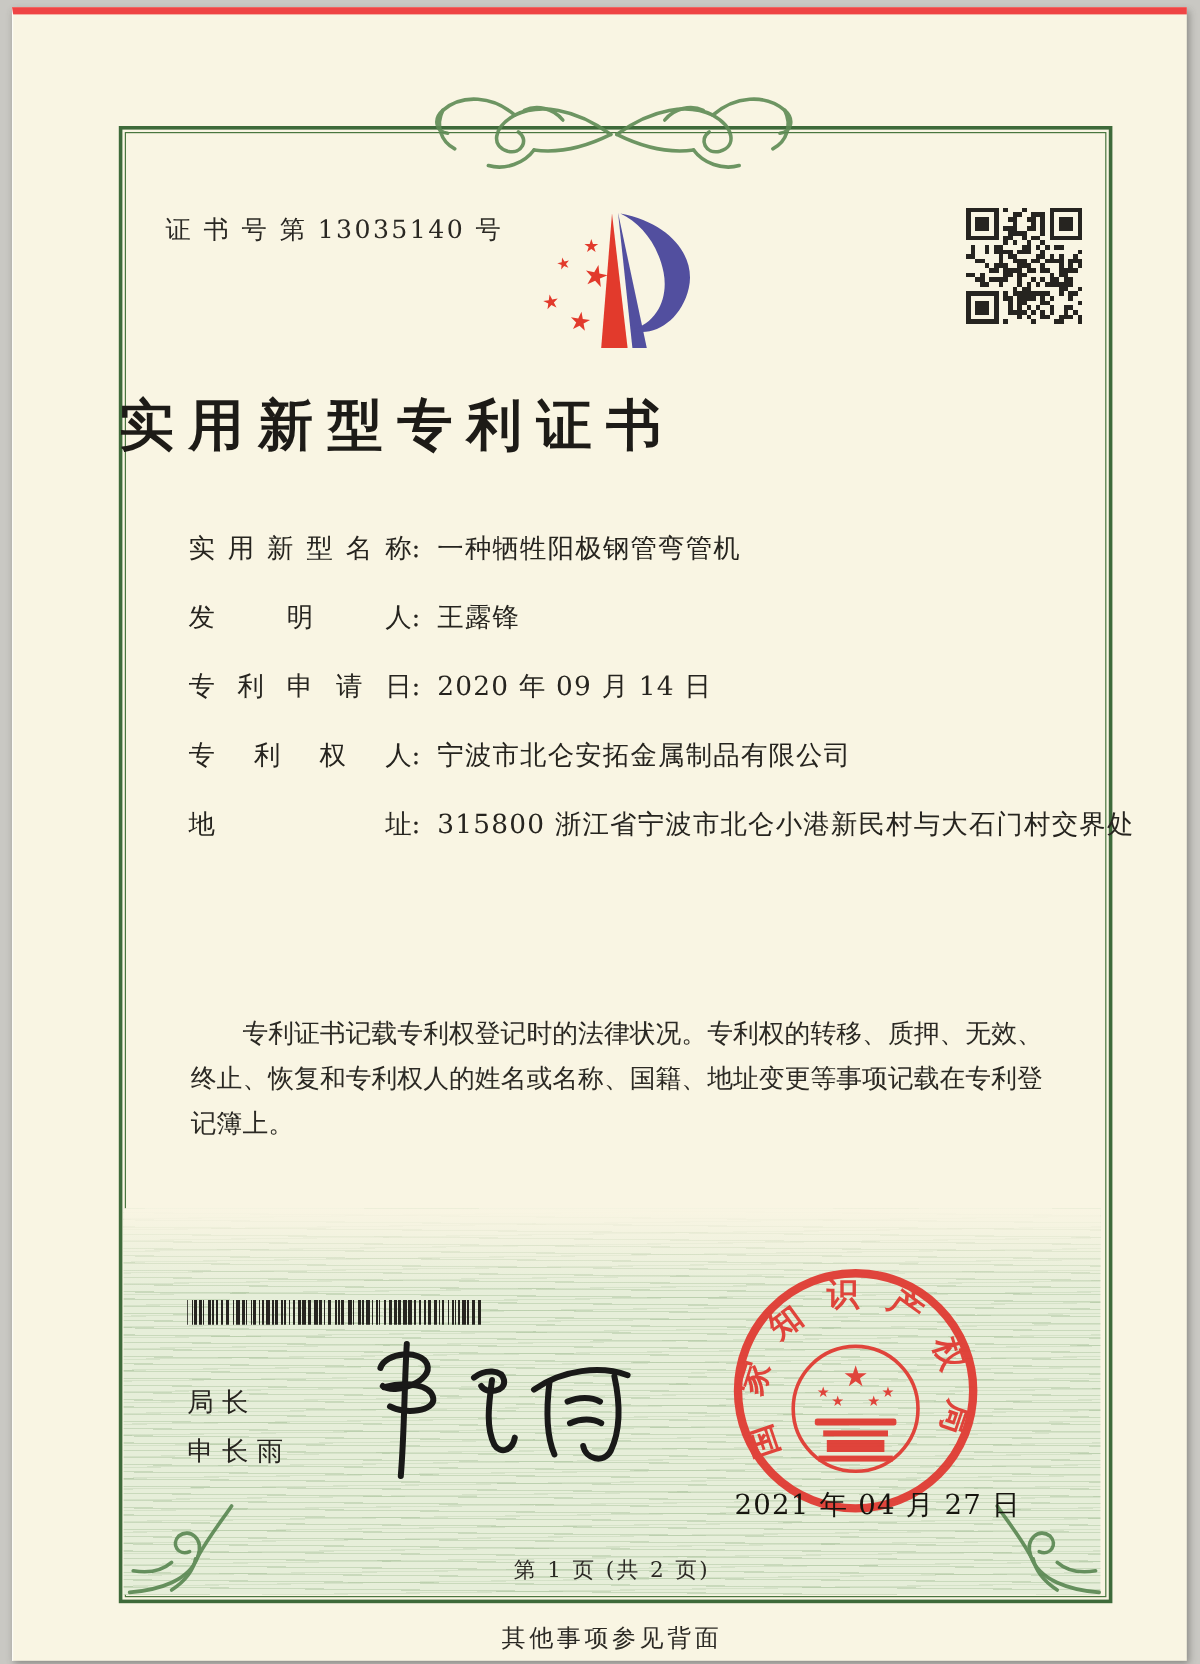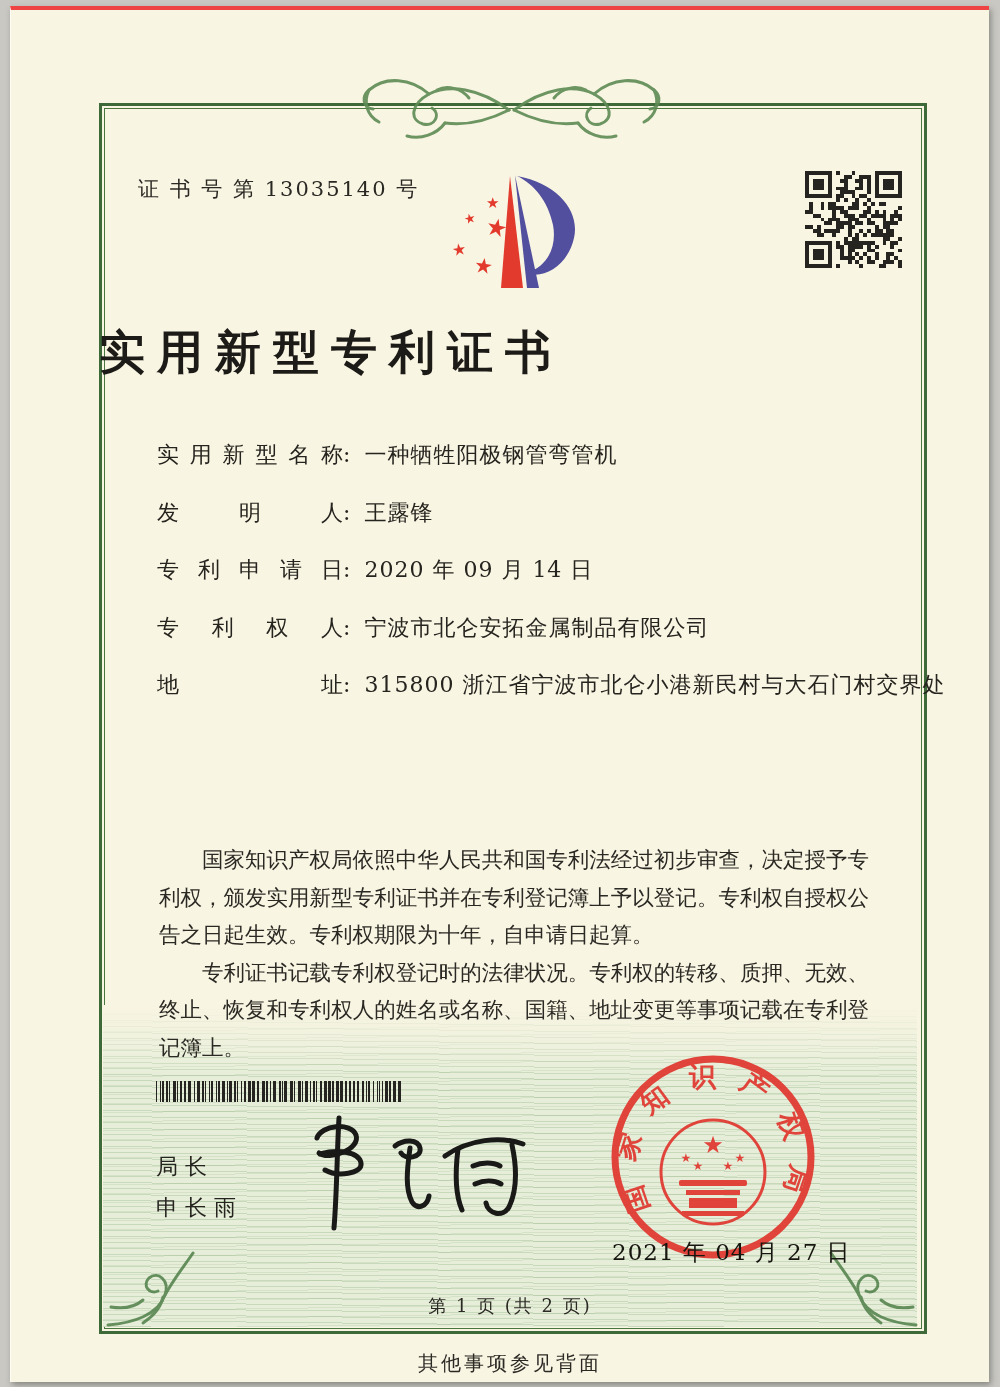--- a/index.html
+++ b/index.html
@@ -5,21 +5,21 @@
   html,body{margin:0;padding:0;}
   body{
     width:1000px;height:1387px;position:relative;overflow:hidden;
     background:#c9c8c3;
     font-family:"DejaVu Serif","Liberation Serif",serif;
     color:#26241f;
   }
   .paper{
     position:absolute;left:10px;top:6px;width:978px;height:1372px;
     background:#f9f5e3;
-    border-left:1px solid #fdfcf6;border-top:4px solid #ef4444;
+    border-left:1px solid #fdfcf6;border-top:6px solid #ef4444;
     box-shadow:2px 3px 6px rgba(60,60,55,.45);
   }
   
   .frame{
     position:absolute;left:88px;top:93px;width:822px;height:1225px;
     border:3px solid #3e6a3a;
   }
   .frame-inner{
     position:absolute;left:2px;top:2px;right:2px;bottom:2px;
     border:1px solid #49763f;
@@ -392,21 +392,20 @@
     </div>
     <div class="field-row">
       <span class="field-label">专 利 权 人</span><span class="field-colon">:</span><span class="field-value">宁波市北仑安拓金属制品有限公司</span>
     </div>
     <div class="field-row">
       <span class="field-label">地 址</span><span class="field-colon">:</span><span class="field-value">315800 浙江省宁波市北仑小港新民村与大石门村交界处</span>
     </div>
   </div>
 
   <div class="body-text">
-    <p>国家知识产权局依照中华人民共和国专利法经过初步审查，决定授予专利权，颁发实用新型专利证书并在专利登记簿上予以登记。专利权自授权公告之日起生效。专利权期限为十年，自申请日起算。</p>
     <p>专利证书记载专利权登记时的法律状况。专利权的转移、质押、无效、终止、恢复和专利权人的姓名或名称、国籍、地址变更等事项记载在专利登记簿上。</p>
   </div>
 
   <div class="barcode">
     <svg id="barcode-svg" width="249" height="21" viewBox="0 0 249 21" shape-rendering="crispEdges">
         <rect x="0" y="0" width="1" height="21" fill="#262420"></rect>
         <rect x="4" y="0" width="1" height="21" fill="#262420"></rect>
         <rect x="6" y="0" width="2" height="21" fill="#262420"></rect>
         <rect x="10" y="0" width="2" height="21" fill="#262420"></rect>
         <rect x="13" y="0" width="1" height="21" fill="#262420"></rect>

